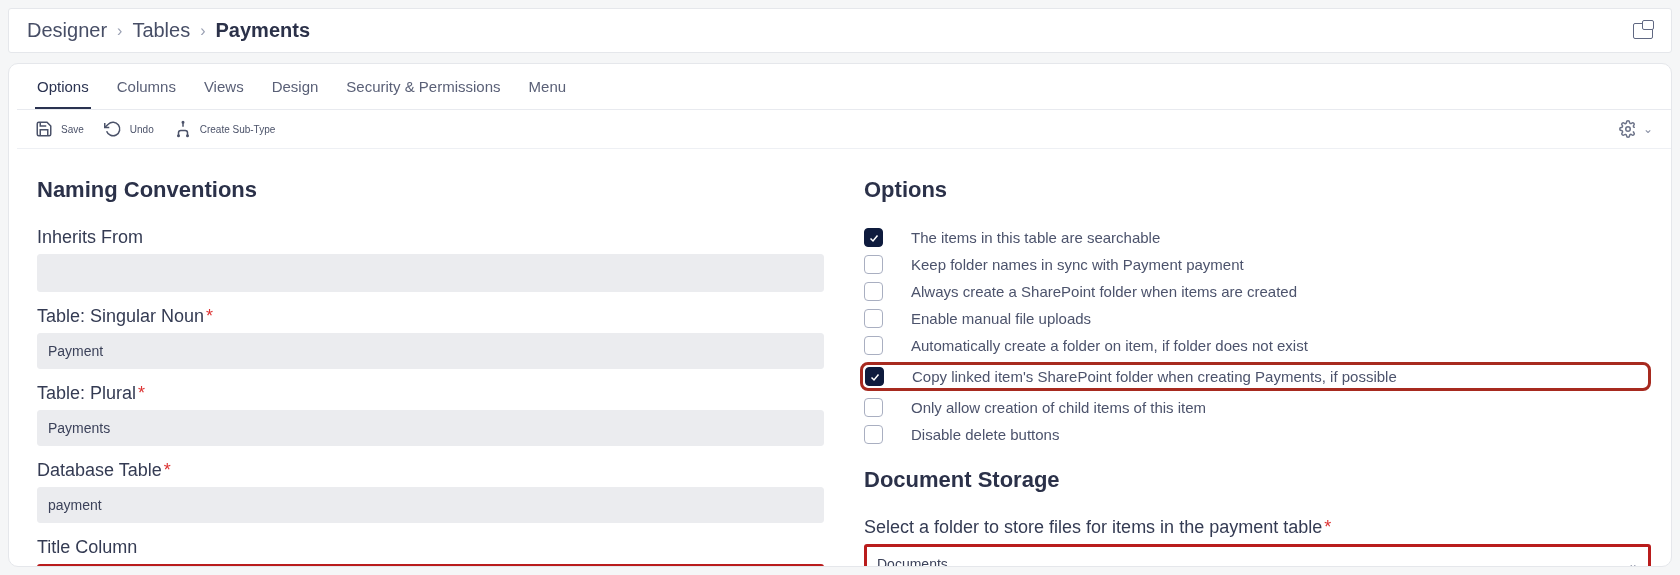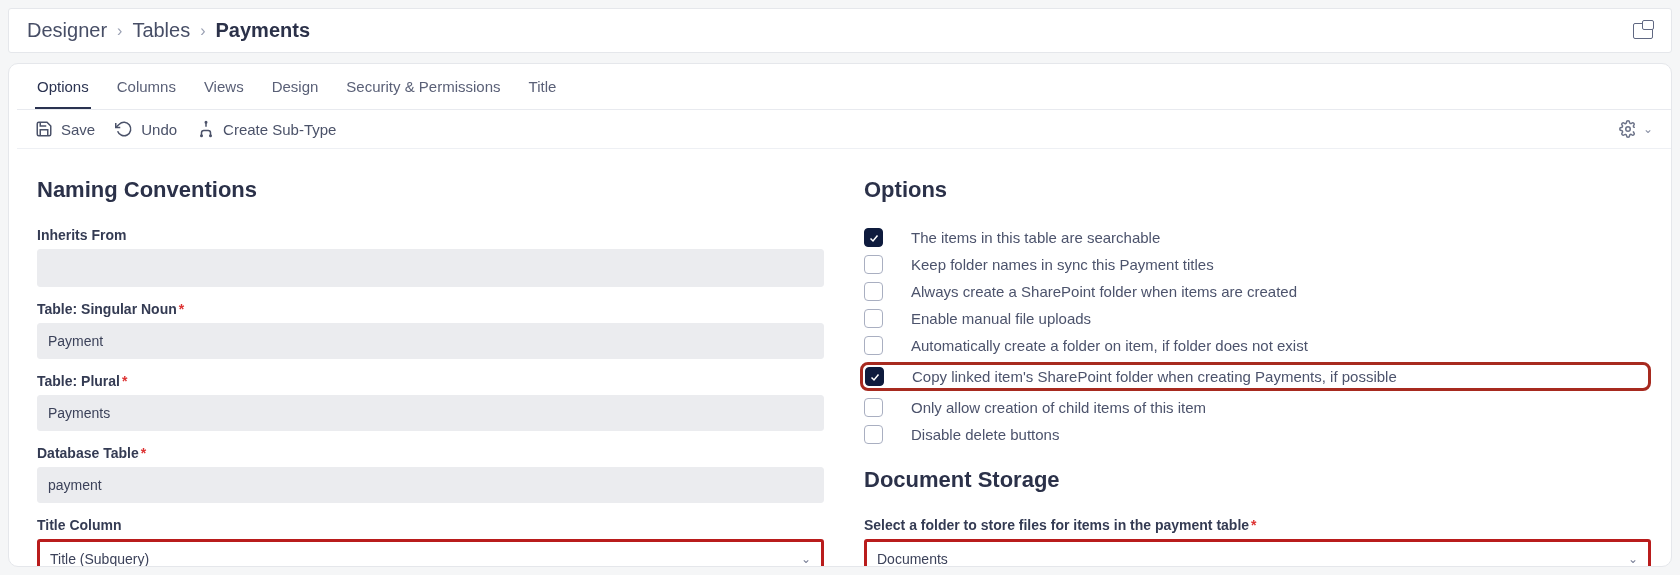--- a/index.html
+++ b/index.html
@@ -93,21 +93,21 @@
     display: flex;
     align-items: center;
     gap: 20px;
     color: #4b5269;
   }
   .toolbar-btn {
     display: inline-flex;
     align-items: center;
     gap: 8px;
     cursor: pointer;
-    font-size: 15px;
+    font-size: 10px;
     color: #4b5269;
   }
   .toolbar-btn svg { width: 18px; height: 18px; }
   .toolbar-right {
     display: flex;
     align-items: center;
     gap: 6px;
     color: #6b7288;
     cursor: pointer;
   }
@@ -132,22 +132,22 @@
   h2.section {
     font-size: 22px;
     font-weight: 700;
     color: #2b3149;
     margin-bottom: 24px;
   }
   h2.section.mt { margin-top: 22px; }
 
   .field { margin-bottom: 14px; }
   .field-label {
-    font-size: 14px;
-    font-weight: 700;
+    font-size: 18px;
+    font-weight: 400;
     color: #343b53;
     margin-bottom: 6px;
     display: block;
   }
   .req { color: #d33; margin-left: 2px; }
   .field-input {
     width: 100%;
     padding: 9px 10px;
     background: #ebecef;
     border: 1px solid #ebecef;
@@ -229,21 +229,21 @@
   </div>
 
   <div class="main-panel">
 
     <div class="tab-row">
       <div class="tab active">Options</div>
       <div class="tab">Columns</div>
       <div class="tab">Views</div>
       <div class="tab">Design</div>
       <div class="tab">Security &amp; Permissions</div>
-      <div class="tab">Title</div>
+      <div class="tab">Menu</div>
     </div>
 
     <div class="toolbar">
       <div class="toolbar-left">
         <span class="toolbar-btn">
           <svg viewBox="0 0 24 24" fill="none" stroke="#4b5269" stroke-width="2">
               <path d="M19 21H5a2 2 0 0 1-2-2V5a2 2 0 0 1 2-2h11l5 5v11a2 2 0 0 1-2 2z"></path>
               <polyline points="17 21 17 13 7 13 7 21"></polyline>
               <polyline points="7 3 7 8 15 8"></polyline>
             </svg>
@@ -319,21 +319,21 @@
             <label class="check-row">
               <span class="checkbox checked">
                   <svg viewBox="0 0 24 24">
                     <polyline points="5 13 10 18 19 7"></polyline>
                   </svg>
                 </span>
               <span>The items in this table are searchable</span>
             </label>
             <label class="check-row">
               <span class="checkbox"></span>
-              <span>Keep folder names in sync this Payment titles</span>
+              <span>Keep folder names in sync with Payment payment</span>
             </label>
             <label class="check-row">
               <span class="checkbox"></span>
               <span>Always create a SharePoint folder when items are created</span>
             </label>
             <label class="check-row">
               <span class="checkbox"></span>
               <span>Enable manual file uploads</span>
             </label>
             <label class="check-row">

